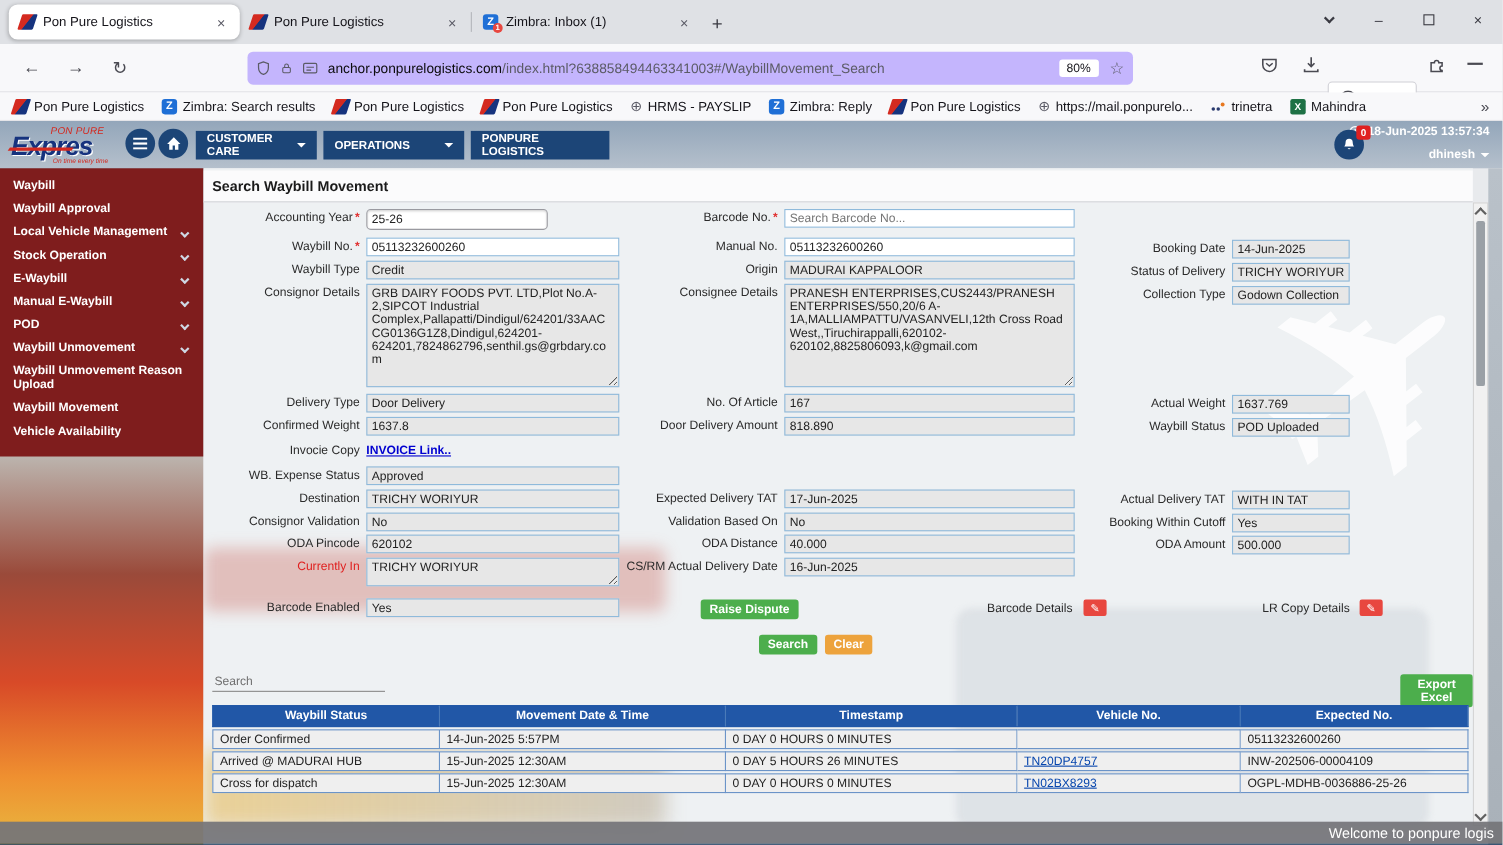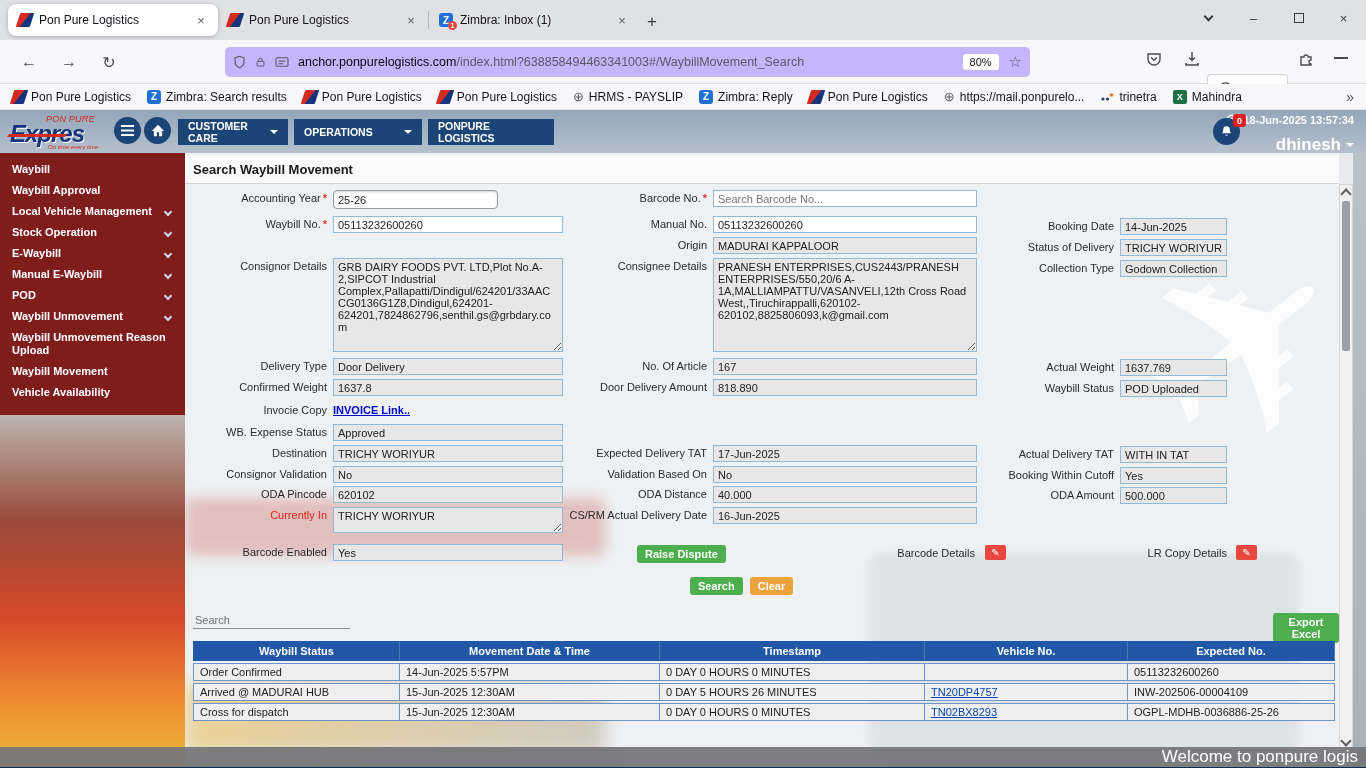--- a/index.html
+++ b/index.html
@@ -46,21 +46,21 @@
   .logo .pp{position:absolute;left:38px;top:1px;color:#d42a20;font-size:9px;font-weight:normal;letter-spacing:.2px;}
   .logo .ex{position:absolute;left:2px;top:7px;color:#16337e;font-size:24px;font-weight:bold;letter-spacing:-1px;text-shadow:1px 1px 0 #fff;}
   .logo .bar{position:absolute;left:0px;top:21px;width:58px;height:3px;background:#d42a20;transform:skewX(-35deg);}
   .logo .tg{position:absolute;left:40px;top:31px;color:#d42a20;font-size:6px;}
   .circlebtn{position:absolute;top:7px;width:27px;height:27px;border-radius:50%;background:#1c4577;color:#fff;display:flex;align-items:center;justify-content:center;}
   .navdd{position:absolute;top:9px;height:26px;background:#1c4577;color:#fff;font-size:10.5px;font-weight:bold;display:flex;align-items:center;justify-content:space-between;padding:0 10px;}
   .caret{width:0;height:0;border-left:4px solid transparent;border-right:4px solid transparent;border-top:4px solid #fff;margin-left:10px;}
   .hdatetime{position:absolute;right:12px;top:4px;color:#fff;font-size:11px;font-weight:bold;display:flex;align-items:center;gap:5px;}
   .bellwrap{position:absolute;right:126px;top:8px;width:27px;height:27px;border-radius:50%;background:#1c4577;display:flex;align-items:center;justify-content:center;}
   .bellbadge{position:absolute;right:-6px;top:-4px;background:#e02020;color:#fff;font-size:9px;font-weight:bold;min-width:13px;height:13px;border-radius:3px;display:flex;align-items:center;justify-content:center;padding:0 2px;}
-  .username{position:absolute;right:12px;top:25px;color:#fff;font-size:17px;font-weight:bold;display:flex;align-items:center;gap:5px;}
+  .username{position:absolute;right:12px;top:25px;color:#fff;font-size:11px;font-weight:bold;display:flex;align-items:center;gap:5px;}
 
   
   .appbody{position:absolute;left:0;top:153px;width:1366px;height:615px;}
   .sidestrip{position:absolute;left:0;top:0;width:185px;height:615px;background:linear-gradient(180deg,#8495a8 0%,#a8b2bd 28%,#bdb8b2 42%,#9a4a3a 60%,#d84a28 76%,#ef9030 90%,#e8b840 100%);}
   .sidemenu{position:absolute;left:0;top:0;width:185px;background:#7f1d1d;padding:6px 0 12px;}
   .sitem{display:flex;justify-content:space-between;align-items:center;color:#fff;font-size:11px;font-weight:bold;padding:4px 14px 4px 12px;line-height:13px;cursor:default;}
   .schev{width:6px;height:6px;border-right:2px solid #cfd8e4;border-bottom:2px solid #cfd8e4;transform:rotate(45deg);flex:none;margin-left:6px;}
 
   .content{position:absolute;left:185px;top:0;width:1154px;height:615px;background:#eef1f3;overflow:hidden;}
   .chead{position:absolute;left:0;top:2px;width:1154px;height:29px;background:#fbfbfc;border-bottom:1px solid #cfd2d6;}
@@ -101,21 +101,21 @@
   .movtable td:first-child{border-left:1px solid #6b94c8;}
   .vlink{color:#0645ad;text-decoration:underline;}
 
   .vscroll{position:absolute;left:1339px;top:31px;width:14px;height:567px;background:#f1f1f1;border:1px solid #d5d5d5;}
   .varrow{position:absolute;left:2px;width:8px;height:8px;border-right:2px solid #606060;border-bottom:2px solid #606060;}
   .vup{top:5px;transform:rotate(-135deg);}
   .vdown{bottom:5px;transform:rotate(45deg);}
   .vthumb{position:absolute;left:2px;top:16px;width:8px;height:150px;background:#9aa0a6;border-radius:2px;}
   .rightstrip{position:absolute;left:1353px;top:0;width:13px;height:615px;background:linear-gradient(180deg,#b9c1c9,#a9b1b9);}
 
-  .footer{position:absolute;left:0;top:594px;width:1366px;height:20px;background:rgba(116,116,120,.93);color:#fff;font-size:17px;display:flex;align-items:center;justify-content:flex-end;padding-right:8px;z-index:6;}
+  .footer{position:absolute;left:0;top:594px;width:1366px;height:20px;background:rgba(116,116,120,.93);color:#fff;font-size:13px;display:flex;align-items:center;justify-content:flex-end;padding-right:8px;z-index:6;}
   .bottomstrip{position:absolute;left:0;top:614px;width:1366px;height:2px;background:#0d2f55;z-index:7;}
 
   svg{display:block;}
 </style>
 </head>
 <body>
 
 <div class="tabbar">
   <div class="tab active">
     <span class="favpp"></span>
@@ -356,20 +356,24 @@
       <span class="ctitle">Search Waybill Movement</span>
     </div>
 
     <div class="field c1" style="top:37px">
       <div class="flabel"><span>Accounting Year</span><span class="req">*</span></div>
       <input class="fctl acct" value="25-26" style="">
     </div>
     <div class="field c1" style="top:63px">
       <div class="flabel"><span>Waybill No.</span><span class="req">*</span></div>
       <input class="fctl" value="05113232600260" style="">
+    </div>
+    <div class="field c1" style="top:84px">
+      <div class="flabel"><span>Waybill Type</span></div>
+      <input class="fctl ro" readonly="" value="Credit" style="">
     </div>
     <div class="field c1" style="top:105px">
       <div class="flabel"><span>Consignor Details</span></div>
       <textarea class="fctl ro" readonly="" style="height: 94px;">GRB DAIRY FOODS PVT. LTD,Plot No.A-2,SIPCOT Industrial Complex,Pallapatti/Dindigul/624201/33AACCG0136G1Z8,Dindigul,624201-624201,7824862796,senthil.gs@grbdary.com</textarea>
     </div>
     <div class="field c1" style="top:205px">
       <div class="flabel"><span>Delivery Type</span></div>
       <input class="fctl ro" readonly="" value="Door Delivery" style="">
     </div>
     <div class="field c1" style="top:226px">

